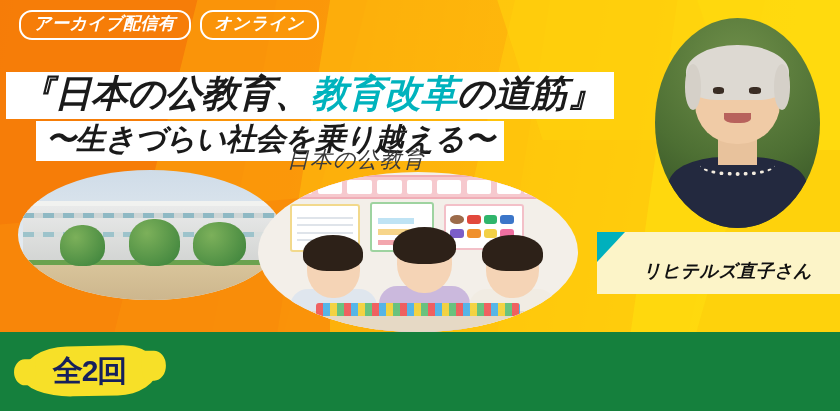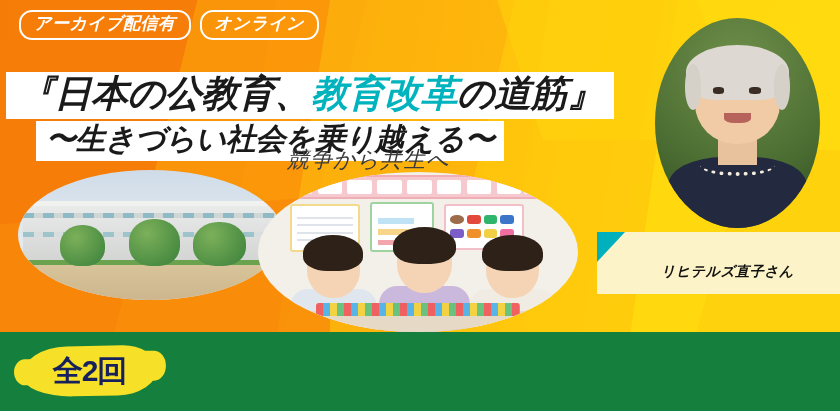--- a/index.html
+++ b/index.html
@@ -146,21 +146,21 @@
     border-top:0; 
   }
   .np-text{ width:100%; text-align:center; padding-left:18px; }
   .np-role{
     font-family:"Liberation Serif","DejaVu Serif",serif;
     font-size:12px; font-weight:700; color:#1c1c1c; letter-spacing:.2px;
     line-height:1.1; white-space:nowrap;
   }
   .np-name{
     font-family:"Liberation Serif","DejaVu Serif",serif;
-    font-size:14px; font-weight:700; color:#111111; letter-spacing:.5px;
+    font-size:18px; font-weight:700; color:#111111; letter-spacing:.5px;
     line-height:1.25; margin-top:17px; white-space:nowrap;
   }
 
   
   .footer{
     position:absolute; left:0; top:332px; width:840px; height:79px;
     background:#15803d; display:flex; align-items:center;
   }
   .count-badge{
     position:absolute; left:22px; top:6px; width:135px; height:66px;
@@ -204,21 +204,21 @@
     <div class="pill">オンライン</div>
   </div>
 
   <div class="title-wrap">
     <div class="title-line1"><span>『日本の公教育、</span><span class="t-teal">教育改革</span><span>の道筋』</span></div>
     <div class="title-line2-row">
       <div class="title-line2">〜生きづらい社会を乗り越える〜</div>
     </div>
   </div>
 
-  <div class="tagline">競争から共生へ</div>
+  <div class="tagline">日本の公教育</div>
 
   <div class="photo photo-school">
     <div class="sch-sky"></div>
     <div class="sch-roof"></div>
     <div class="sch-bld"></div>
     <div class="sch-grass"></div>
     <div class="sch-ground"></div>
     <div class="sch-tree" style="left:16%;width:17%;height:32%;"></div>
     <div class="sch-tree" style="left:42%;width:19%;height:36%;"></div>
     <div class="sch-tree" style="left:66%;width:20%;height:34%;"></div>

